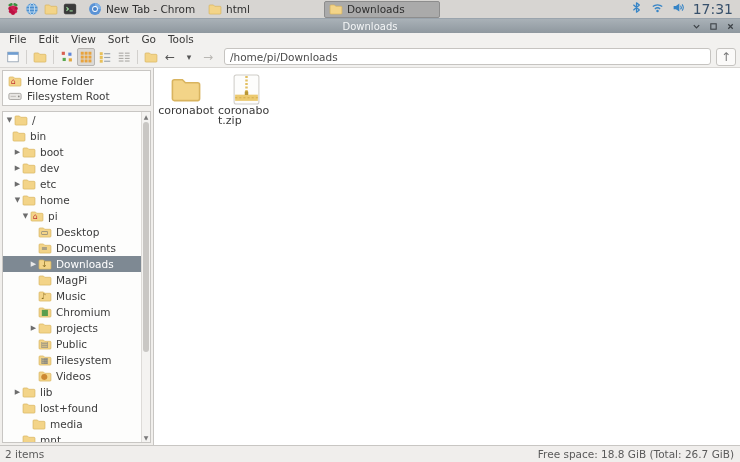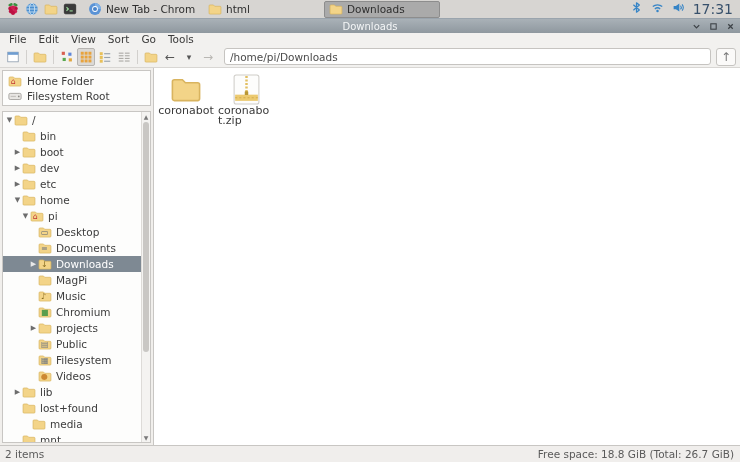--- a/index.html
+++ b/index.html
@@ -331,21 +331,21 @@
         <div class="tree-rows" id="tree">
             <div class="tree-row" style="padding-left: 2px;">
               <span class="expander">▼</span>
               <span class="icn16">
                 <svg viewBox="0 0 16 16">
                   <path d="M1.2 4.4c0-.6.4-1 1-1h4l1.5 1.5h6.1c.6 0 1 .4 1 1v6.9c0 .6-.4 1-1 1H2.2c-.6 0-1-.4-1-1z" fill="#f3d488" stroke="#d9b45f" stroke-width=".8"></path>
                 </svg>
               </span>
               <span class="tree-label">/</span>
             </div>
-            <div class="tree-row" style="padding-left: 10px;">
+            <div class="tree-row" style="padding-left: 0;">
               <span class="expander"></span>
               <span class="icn16">
                 <svg viewBox="0 0 16 16">
                   <path d="M1.2 4.4c0-.6.4-1 1-1h4l1.5 1.5h6.1c.6 0 1 .4 1 1v6.9c0 .6-.4 1-1 1H2.2c-.6 0-1-.4-1-1z" fill="#f3d488" stroke="#d9b45f" stroke-width=".8"></path>
                 </svg>
               </span>
               <span class="tree-label">bin</span>
             </div>
             <div class="tree-row" style="padding-left: 10px;">
               <span class="expander">▶</span>

